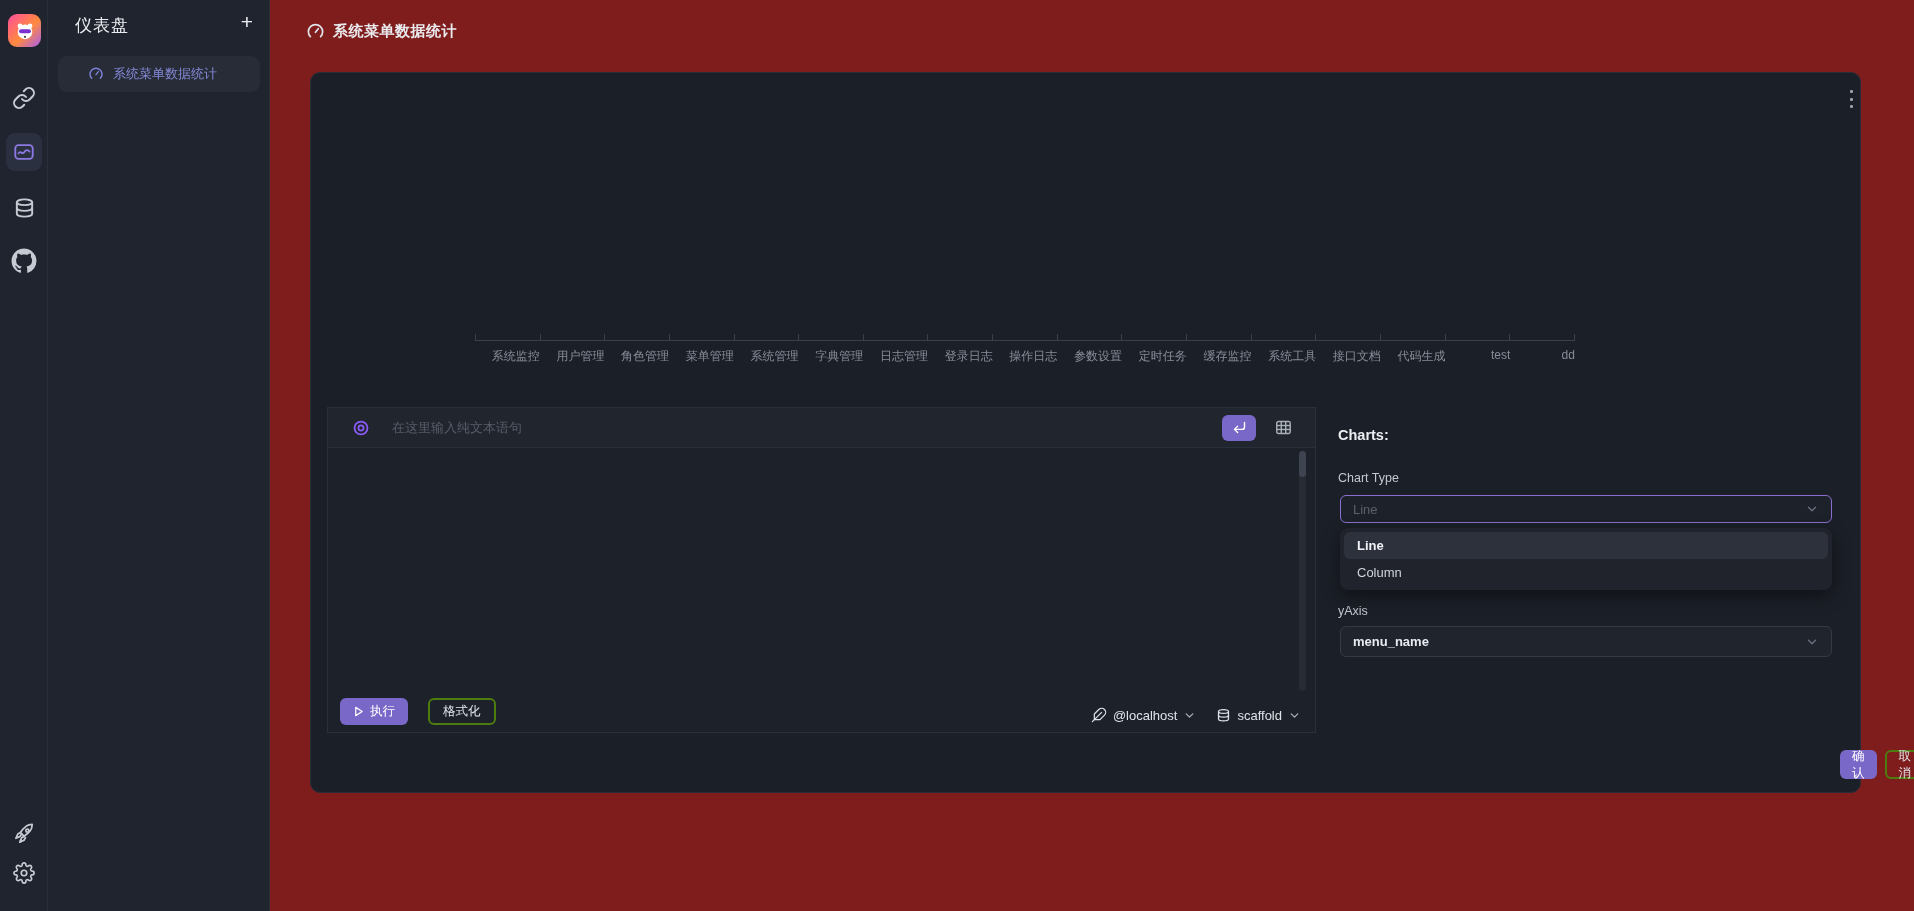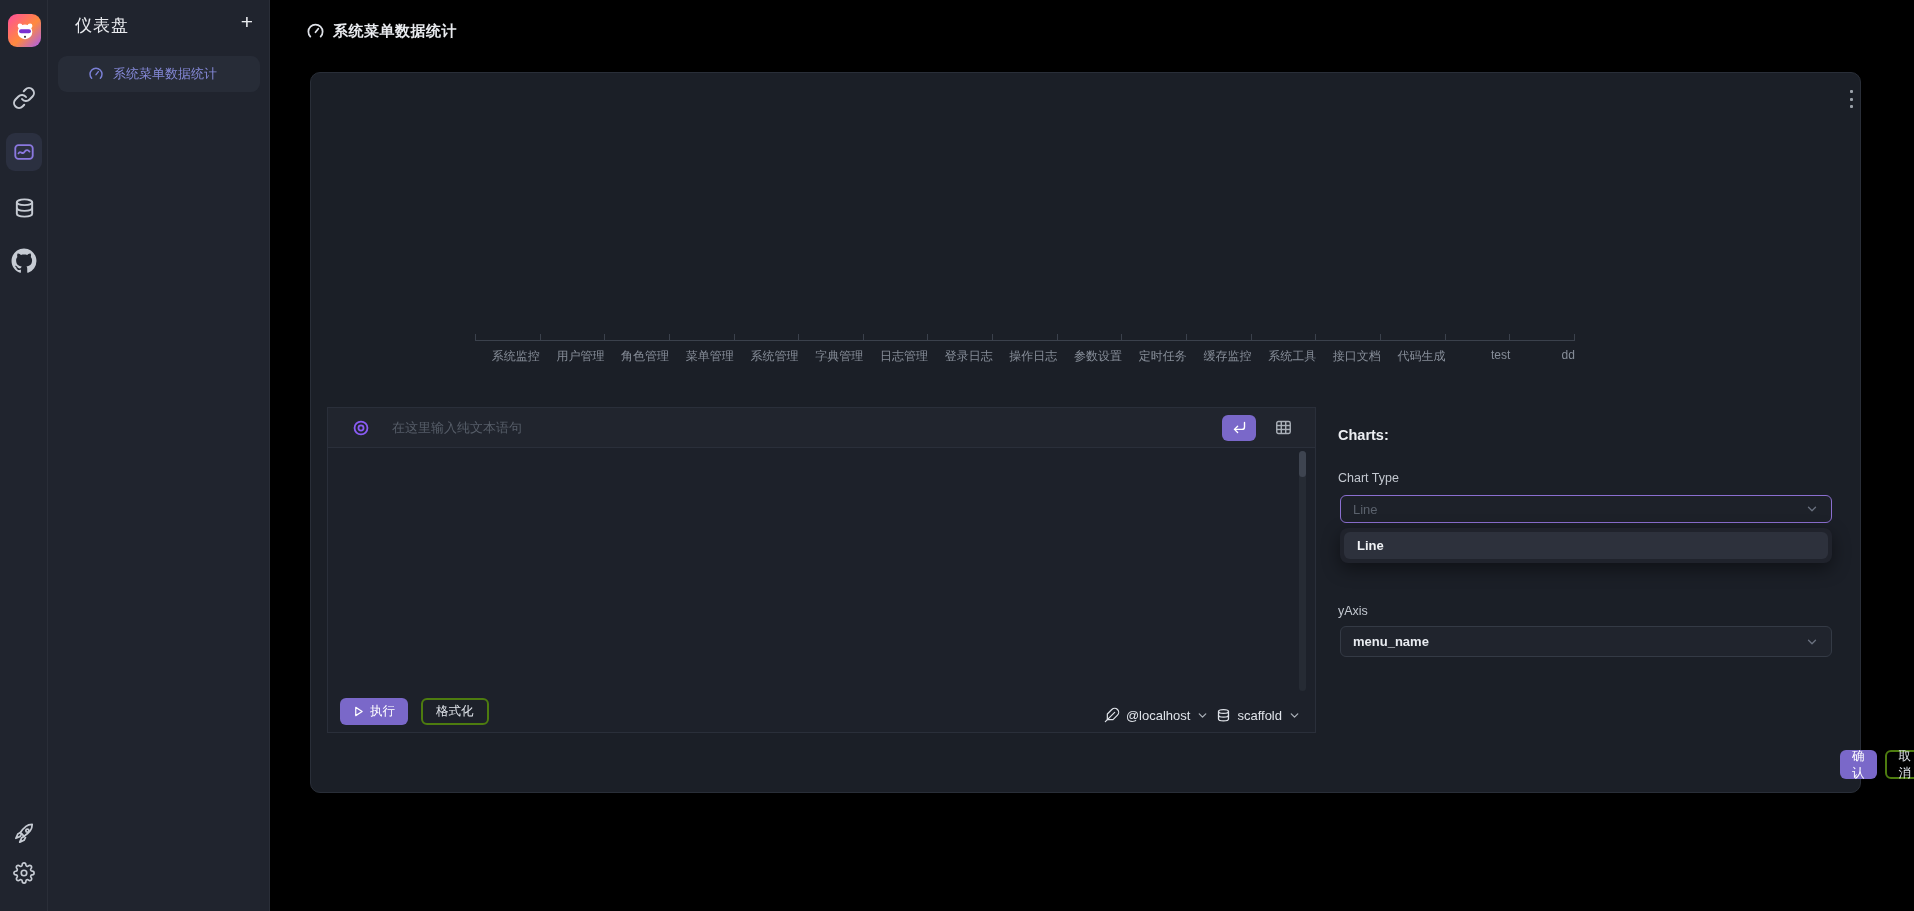--- a/index.html
+++ b/index.html
@@ -1,18 +1,18 @@
 <!DOCTYPE html>
 <html><head>
 <meta charset="utf-8">
 <style>
   * { margin:0; padding:0; box-sizing:border-box; }
   html,body { background:#14161c; }
   body { font-family:"Liberation Sans", sans-serif; }
-  #app { position:relative; width:1914px; height:911px; background:#000000; overflow:hidden; }
+  #app { position:relative; width:1914px; height:911px; background:#7f1d1d; overflow:hidden; }
 
   
   .rail { position:absolute; left:0; top:0; width:48px; height:911px; background:#20242e; border-right:1px solid #2a2e38; z-index:5; }
   .rail .logo { position:absolute; left:8px; top:14px; width:33px; height:33px; border-radius:9px;
     background:linear-gradient(135deg,#ff4d9e 0%,#ff8a3d 55%,#a85cf0 100%); display:flex; align-items:center; justify-content:center; }
   .rail-ic { position:absolute; left:0; width:48px; display:flex; justify-content:center; color:#c6cbd3; cursor:pointer; }
   .rail-ic svg { display:block; }
   .rail-tile { position:absolute; left:6px; top:133px; width:36px; height:38px; border-radius:9px; background:#2b3040;
     display:flex; align-items:center; justify-content:center; color:#8b78e0; cursor:pointer; }
 
@@ -54,26 +54,26 @@
   .nl-placeholder { margin-left:22px; font-size:13px; color:#565d68; flex:1; cursor:text; }
   .enter-btn { width:34px; height:26px; border-radius:6px; background:#7a68c9; color:#fff; display:flex;
     align-items:center; justify-content:center; cursor:pointer; margin-right:18px; }
   .table-btn { color:#aab0b8; display:flex; cursor:pointer; margin-right:22px; }
   .code-area { position:absolute; left:0; top:41px; width:100%; bottom:41px; cursor:text; }
   .code-line { height:23px; background:#262b35; border-top:1px solid #30363f; border-bottom:1px solid #30363f;
     display:flex; align-items:center; padding-left:8px; font-family:"DejaVu Sans Mono", monospace; font-size:13px; white-space:pre; }
   .tok-keyword { color:#4c9bf5; } .tok-operator { color:#c9cfd8; } .tok-plain { color:#d4d9e0; }
   .v-scroll { position:absolute; right:9px; top:43px; width:7px; height:240px; background:#262b34; border-radius:4px; }
   .v-thumb { width:7px; height:26px; background:#3e4450; border-radius:4px; cursor:pointer; }
-  .sql-actions { position:absolute; left:12px; bottom:7px; display:flex; gap:13px;text-align:center; }
+  .sql-actions { position:absolute; left:12px; bottom:7px; display:flex; gap:20px;text-align:center; }
   .btn { height:27px; border-radius:6px; font-size:12.5px; display:flex; align-items:center; justify-content:center;
     cursor:pointer; padding:0 13px; }
   .btn-primary { background:#7a68c9; color:#fff; gap:6px; }
   .btn-ghost { background:transparent; color:#e2e6ec; border:2px solid #4d7c0f; }
-  .conn-group { position:absolute; right:14px; bottom:9px; display:flex; align-items:center; gap:7px; color:#dfe3e9; font-size:13px; }
+  .conn-group { position:absolute; right:14px; bottom:9px; display:flex; align-items:center; gap:20px; color:#dfe3e9; font-size:13px; }
   .conn-group svg { display:block; }
   .conn-item { display:flex; align-items:center; gap:6px; cursor:pointer; }
   .chev { color:#aab0b8; display:flex; }
 
   
   .rpanel { position:absolute; left:1316px; top:407px; width:545px; height:326px; }
   .rp-heading { position:absolute; left:22px; top:20px; font-size:14.5px; font-weight:700; color:#eceef2; }
   .rp-label { position:absolute; left:22px; font-size:12.5px; color:#c3c8d0; }
   .lbl-charttype { top:64px; }
   .lbl-yaxis { top:197px; z-index:1; }
@@ -295,20 +295,21 @@
     <div class="select select-charttype">
       <span class="select-value">Line</span>
       <span class="chev">
         <svg width="14" height="14" viewBox="0 0 24 24" fill="none" stroke="#6b7280" stroke-width="2.2" stroke-linecap="round" stroke-linejoin="round">
             <polyline points="6 9 12 15 18 9"></polyline>
           </svg>
       </span>
     </div>
     <div class="dropdown">
         <div class="dd-item selected">Line</div>
+        <div class="dd-item">Column</div>
       </div>
     <div class="rp-label lbl-yaxis">yAxis</div>
     <div class="select select-yaxis">
       <span class="select-value">menu_name</span>
       <span class="chev">
         <svg width="14" height="14" viewBox="0 0 24 24" fill="none" stroke="#6b7280" stroke-width="2.2" stroke-linecap="round" stroke-linejoin="round">
             <polyline points="6 9 12 15 18 9"></polyline>
           </svg>
       </span>
     </div>

